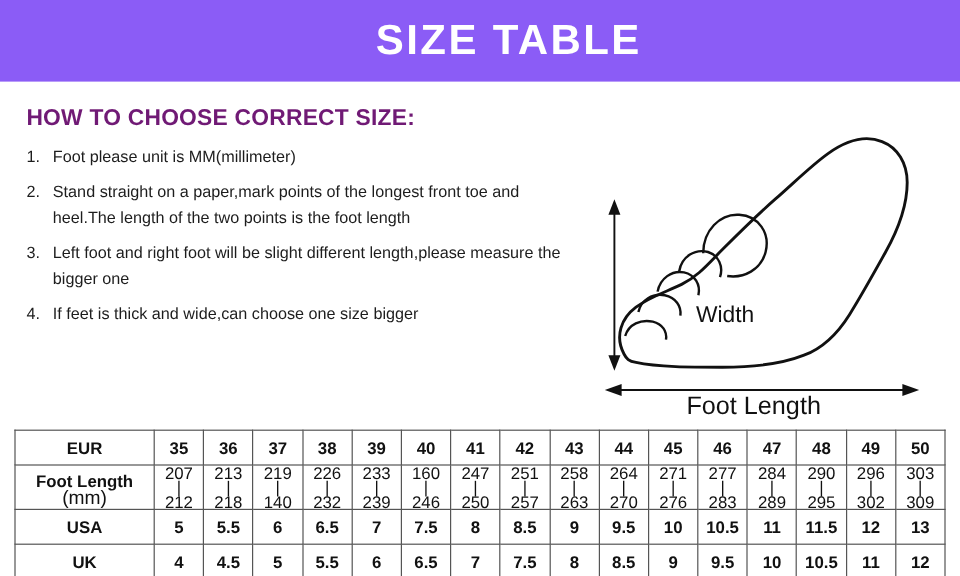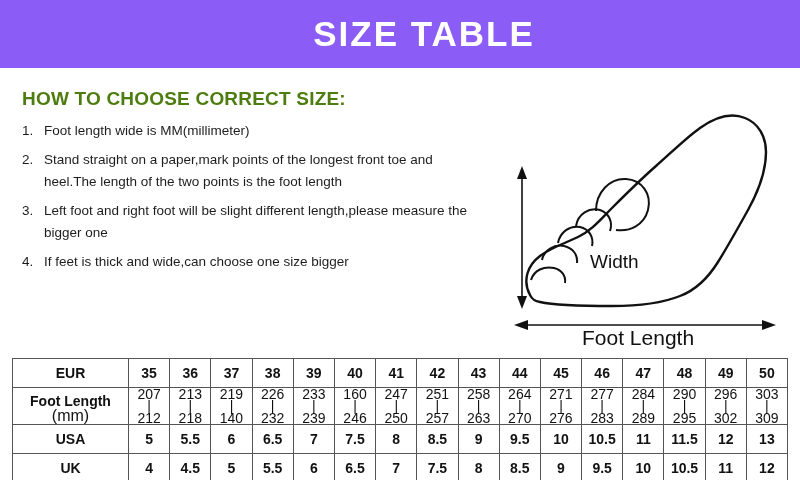--- a/index.html
+++ b/index.html
@@ -44,21 +44,21 @@
   .content {
     position: relative;
     padding: 0;
   }
   .howto-title {
     position: absolute;
     left: 22px;
     top: 20px;
     font-size: 19px;
     font-weight: bold;
-    color: #4d7c0f;
+    color: #701a75;
     letter-spacing: 0.2px;
   }
   .steps {
     position: absolute;
     left: 22px;
     top: 52px;
     width: 460px;
   }
   .step {
     display: flex;
@@ -72,21 +72,21 @@
     flex: 0 0 22px;
     text-align: left;
   }
   .step-text {
     flex: 1 1 auto;
   }
 
   
   .diagram {
     position: absolute;
-    left: 500px;
+    left: 490px;
     top: 12px;
     width: 300px;
     height: 200px;
   }
   .diagram svg {
     display: block;
   }
 
   
   .table-wrap {
@@ -151,21 +151,21 @@
     <div class="header-title">SIZE TABLE</div>
   </div>
 
   <div class="content">
 
     <div class="howto-title">HOW TO CHOOSE CORRECT SIZE:</div>
 
     <div class="steps">
       <div class="step">
         <span class="step-num">1.</span>
-        <span class="step-text">Foot length wide is MM(millimeter)</span>
+        <span class="step-text">Foot please unit is MM(millimeter)</span>
       </div>
       <div class="step">
         <span class="step-num">2.</span>
         <span class="step-text">Stand straight on a paper,mark points of the longest front toe and heel.The length of the two points is the foot length</span>
       </div>
       <div class="step">
         <span class="step-num">3.</span>
         <span class="step-text">Left foot and right foot will be slight different length,please measure the bigger one</span>
       </div>
       <div class="step">

